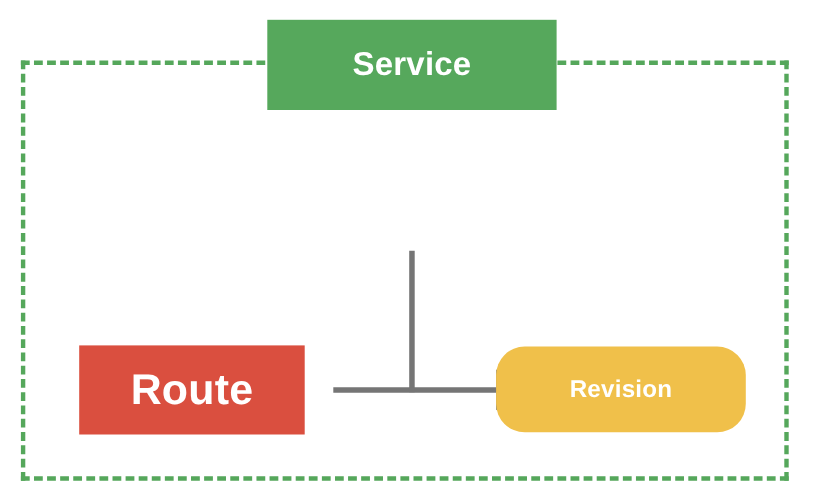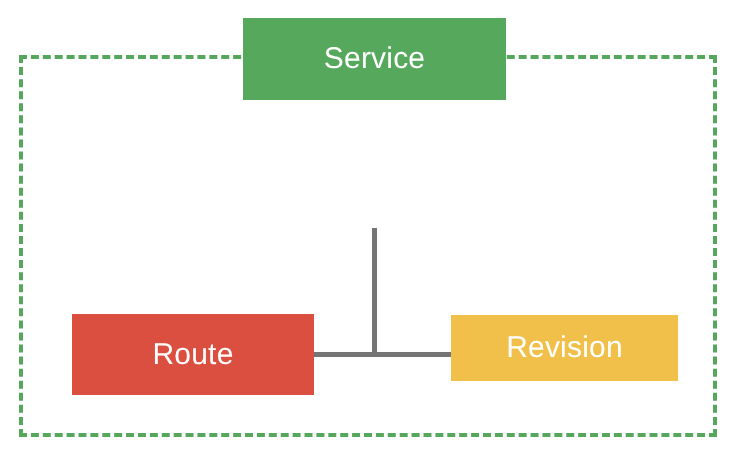--- a/index.html
+++ b/index.html
@@ -27,21 +27,21 @@
     box-sizing: border-box;
     background: transparent;
   }
   .node-box {
     position: absolute;
     display: flex;
     align-items: center;
     justify-content: center;
     box-sizing: border-box;
     color: #ffffff;
-    font-weight: normal;
+    font-weight: bold;
     letter-spacing: 0.2px;
     text-rendering: geometricPrecision;
     user-select: none;
   }
   .node-label {
     display: block;
     line-height: 1;
     white-space: nowrap;
   }
   #node-service {
@@ -56,32 +56,33 @@
     left: 240px;
     top: 149px;
     width: 268px;
     height: 79px;
     background: #5285ec;
     font-size: 30px;
   }
   #node-route {
     left: 72px;
     top: 314px;
-    width: 242px;
+    width: 205px;
     height: 81px;
     background: #da4f3f;
-    font-size: 30px;
+    font-size: 39px;
   }
   #node-revision {
     left: 451px;
     top: 315px;
     width: 227px;
-    height: 66px;
+    height: 78px;
     background: #f0c04a;
-    font-size: 30px;
+    font-size: 22px;
+    border-radius: 26px;
   }
   #connector-layer {
     position: absolute;
     left: 0;
     top: 0;
     width: 740px;
     height: 456px;
     pointer-events: none;
   }
 </style>

